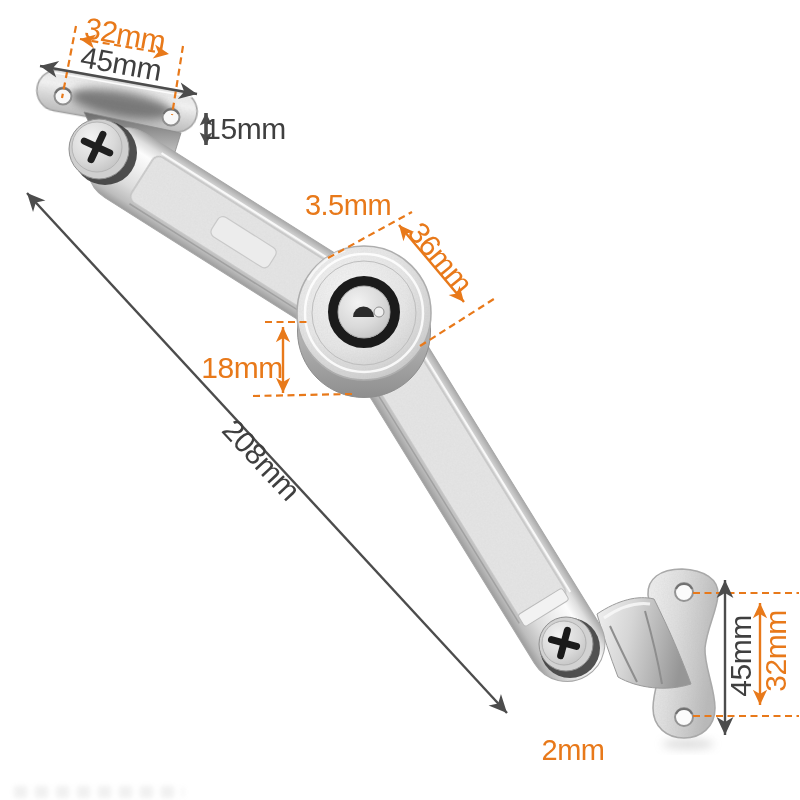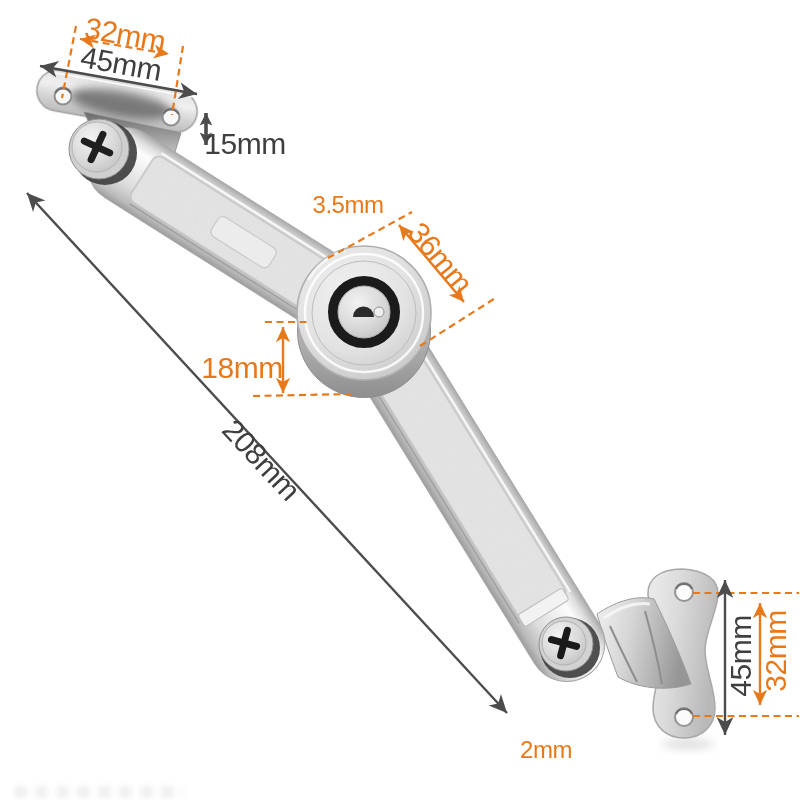--- a/index.html
+++ b/index.html
@@ -11,21 +11,21 @@
   .stage svg{position:absolute;left:0;top:0;}
   .dim-label{
     position:absolute;
     transform:translate(-50%,-50%) rotate(var(--r,0deg));
     font-size:30px;font-weight:400;line-height:1;white-space:nowrap;
     letter-spacing:-0.5px;
     color:var(--dim-text,#3f3f3f);
     user-select:none;
   }
   .dim-label.orange{color:var(--accent,#e8791a);}
-  .dim-label.small{font-size:24px;}
+  .dim-label.small{font-size:29px;}
   
   .dl{fill:none;stroke-width:2.4px;}
   .dl.dark{stroke:var(--dim-line,#4c4c4c);}
   .dl.orange{stroke:var(--accent,#e8791a);}
   .dl.dash{stroke-dasharray:7 4.5;stroke-width:2.2px;}
   .dl.bold{stroke-width:3.6px;}
   .mk-dark{fill:var(--dim-line,#4c4c4c);}
   .mk-orange{fill:var(--accent,#e8791a);}
   .watermark{
     position:absolute;left:14px;top:786px;width:170px;height:12px;
@@ -214,30 +214,30 @@
     <line class="dl orange dash" x1="693" y1="593" x2="799" y2="593"></line>
     <line class="dl orange dash" x1="693" y1="716" x2="799" y2="716"></line>
     <line class="dl dark" x1="725" y1="580" x2="725" y2="735" marker-start="url(#mD)" marker-end="url(#mD)"></line>
     <line class="dl orange" x1="760" y1="603" x2="760" y2="705" marker-start="url(#mO)" marker-end="url(#mO)"></line>
   </svg>
 
   <div class="dim-label orange" style="left:125px;top:35px;--r:10deg">32mm</div>
 
   <div class="dim-label" style="left:121px;top:64px;--r:10deg">45mm</div>
 
-  <div class="dim-label" style="left:245px;top:144px">15mm</div>
+  <div class="dim-label" style="left:245px;top:129px">15mm</div>
 
   <div class="dim-label orange small" style="left:348px;top:205px">3.5mm</div>
 
   <div class="dim-label orange" style="left:440px;top:258px;--r:50deg">36mm</div>
 
   <div class="dim-label orange" style="left:242px;top:368px">18mm</div>
 
   <div class="dim-label" style="left:261px;top:460px;--r:47deg">208mm</div>
 
   <div class="dim-label" style="left:741px;top:656px;--r:-90deg">45mm</div>
 
   <div class="dim-label orange" style="left:776px;top:651px;--r:-90deg">32mm</div>
 
-  <div class="dim-label orange small" style="left:546px;top:750px">2mm</div>
+  <div class="dim-label orange small" style="left:573px;top:750px">2mm</div>
 
   <div class="watermark"></div>
 </div>
 
 </body></html>

